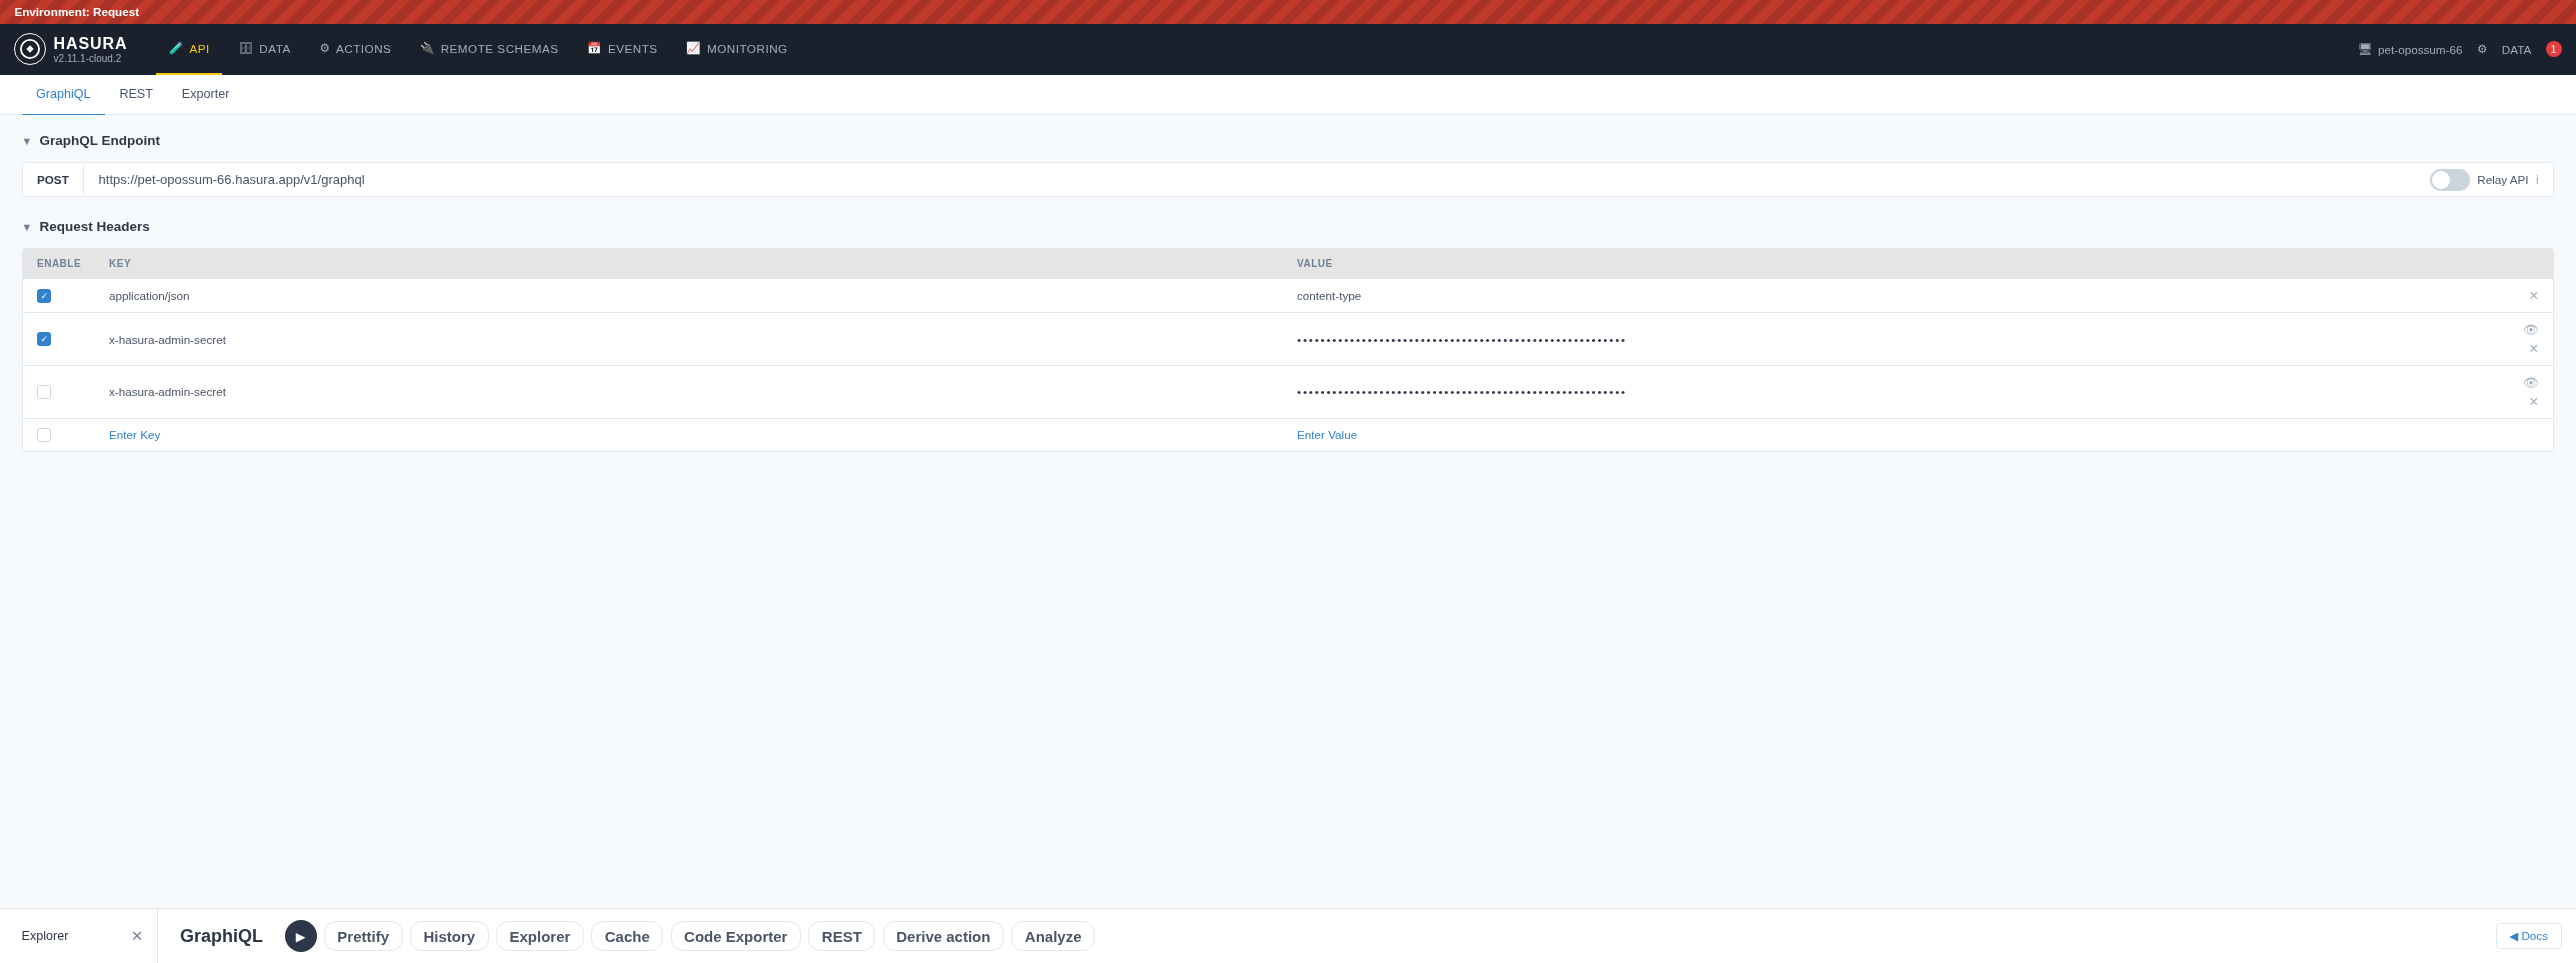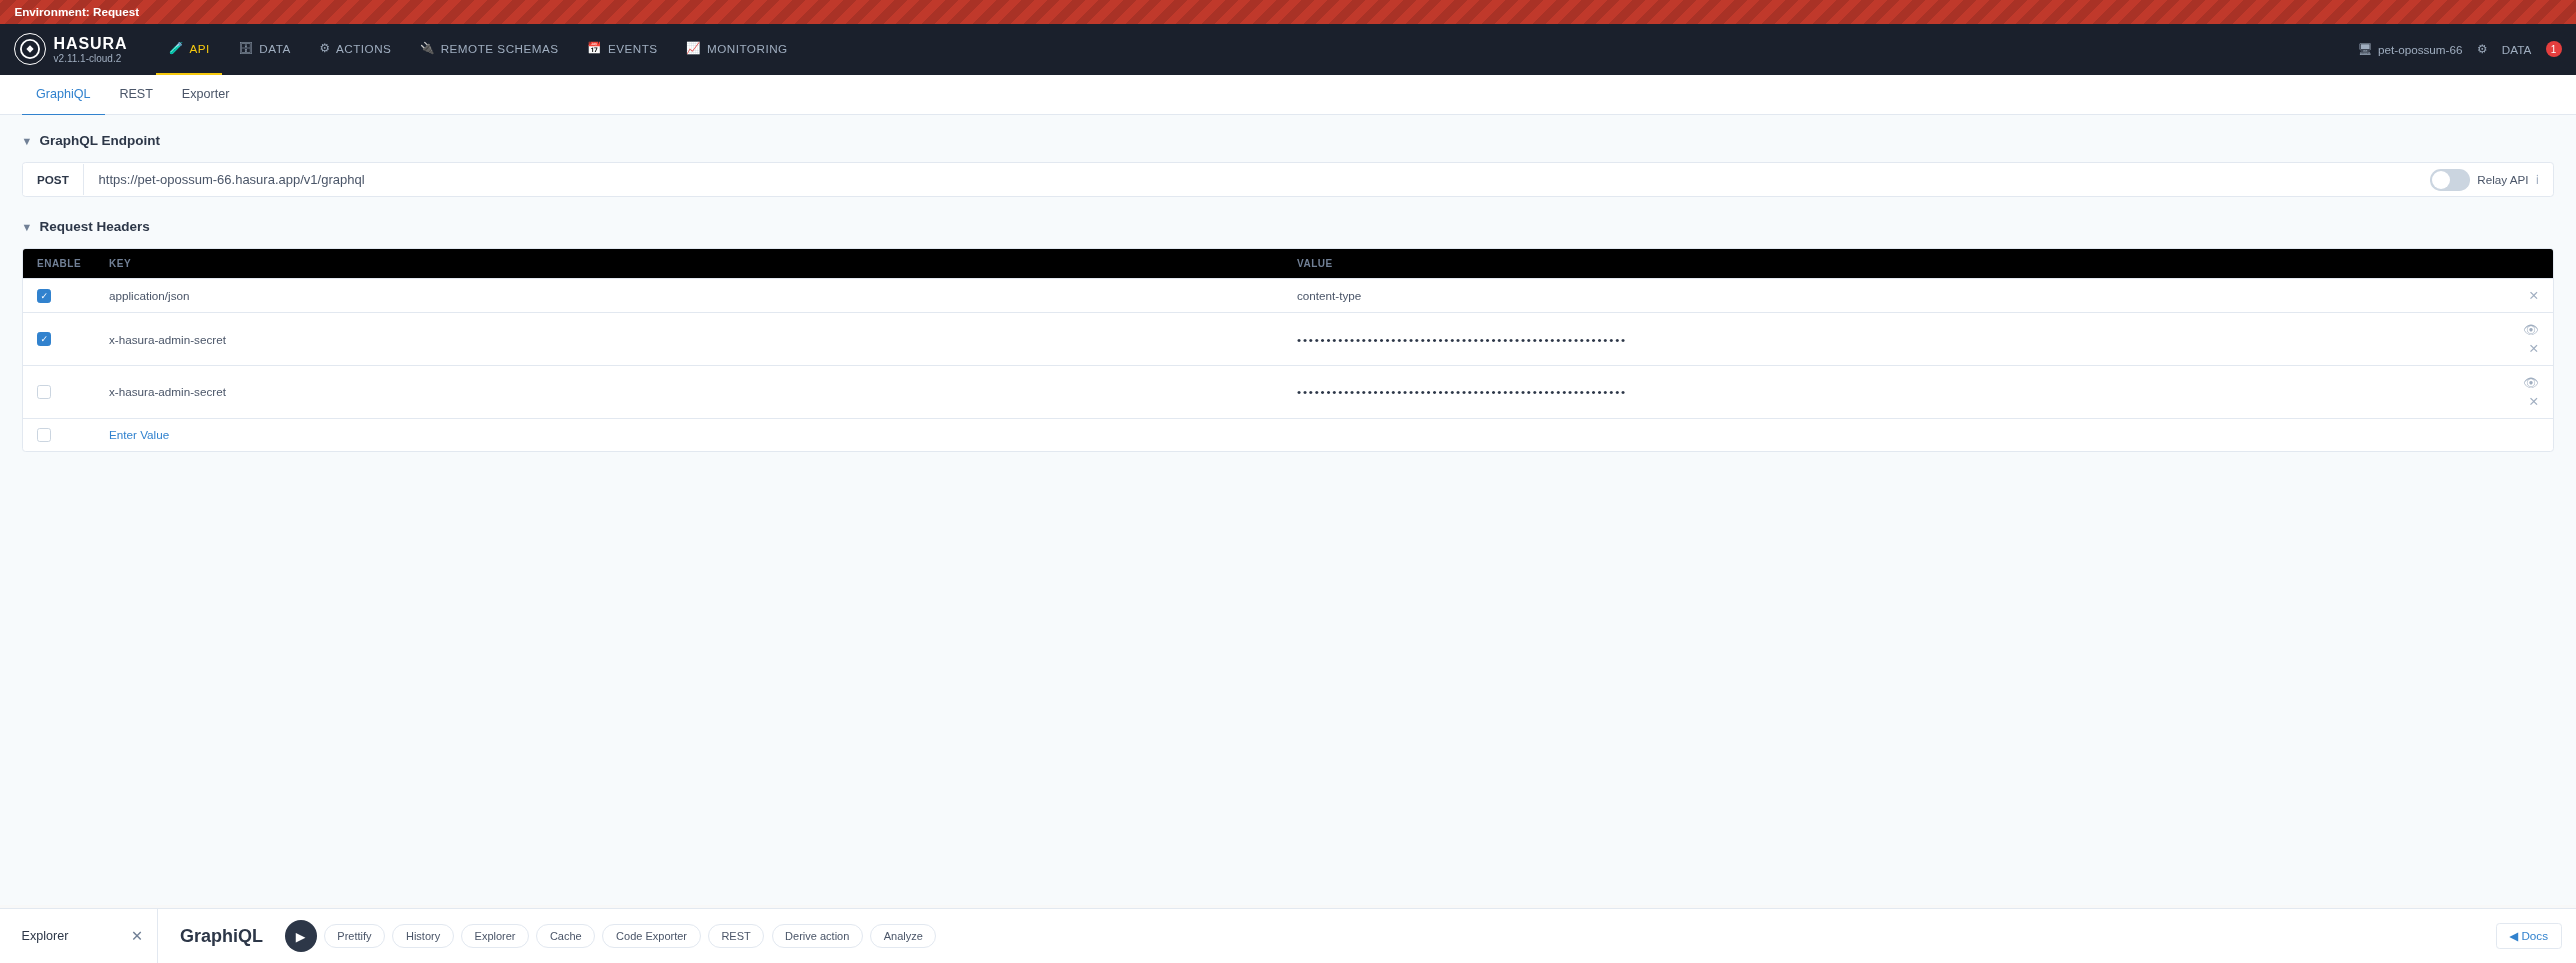--- a/index.html
+++ b/index.html
@@ -207,21 +207,21 @@
     .headers-table {
       background: white;
       border: 0.9px solid #e2e8f0;
       border-radius: 3.6px;
       overflow: hidden;
       margin-bottom: 21.6px;
     }
     .table-header-row {
       display: grid;
       grid-template-columns: 72px 1fr 1fr 54px;
-      background: #000000;
+      background: #e5e5e5;
       border-bottom: 0.9px solid #e2e8f0;
       padding: 9px 14.4px;
     }
     .table-header-cell {
       font-size: 10px;
       font-weight: 700;
       color: #718096;
       text-transform: uppercase;
       letter-spacing: 0.5px;
     }
@@ -315,23 +315,24 @@
       align-items: center;
       justify-content: center;
       color: white;
       font-size: 12.6px;
     }
     .gql-btn {
       padding: 5.4px 12.6px;
       border: 0.9px solid #e2e8f0;
       border-radius: 12px;
       background: white;
-      font-size: 11px;
+      font-size: 15px;
       color: #4a5568;
       cursor: pointer;
+      font-weight: bold;
     }
     .docs-btn {
       margin-left: auto;
       padding: 5.4px 12.6px;
       border: 0.9px solid #e2e8f0;
       border-radius: 3.6px;
       background: white;
       font-size: 11.7px;
       color: #3182ce;
       cursor: pointer;
@@ -477,20 +478,21 @@
       <div class="table-cell row-actions">
         <span class="row-action-icon">👁</span>
         <span class="row-action-icon">✕</span>
       </div>
     </div>
 
     <div class="table-row">
       <div class="table-cell">
         <div class="checkbox"></div>
       </div>
+      <div class="table-cell enter-placeholder">Enter Key</div>
       <div class="table-cell enter-placeholder">Enter Value</div>
       <div class="table-cell"></div>
     </div>
   </div>
 
 </div>
 
 <div class="graphiql-bar">
   <div class="explorer-panel">
     <span class="explorer-label">Explorer</span>

